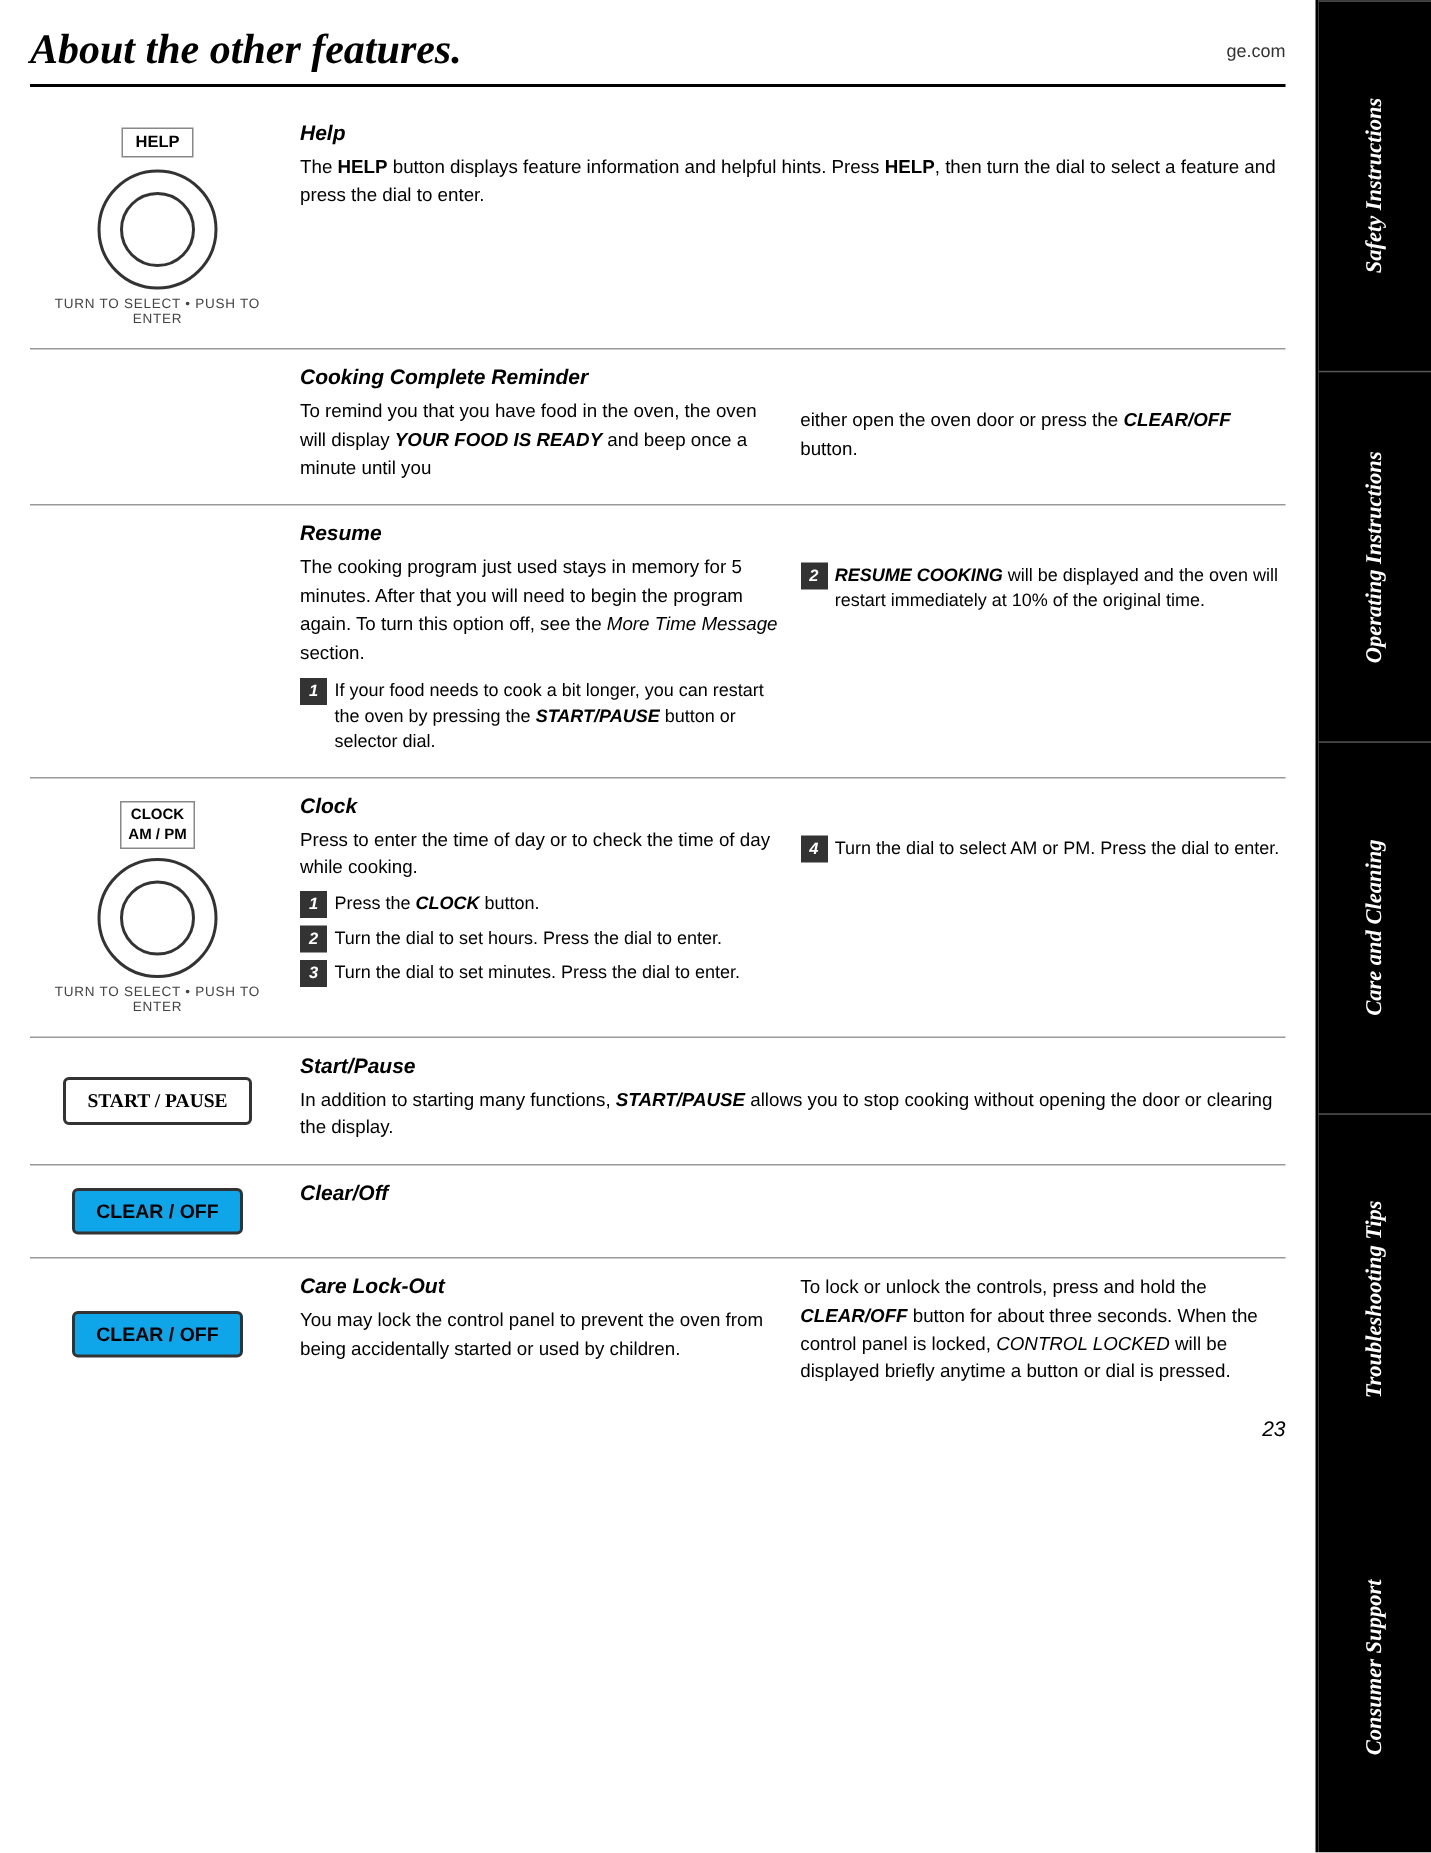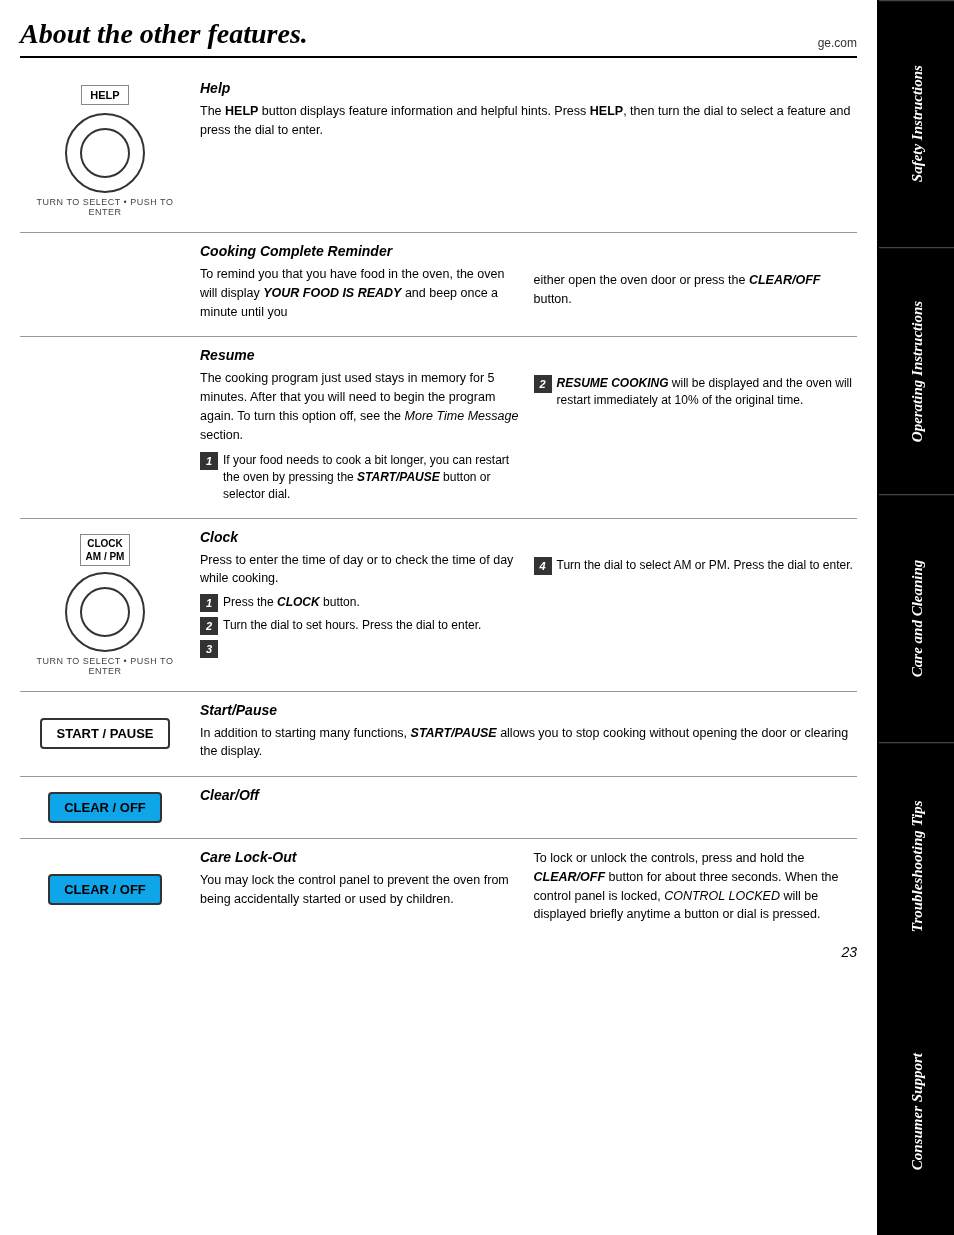--- a/index.html
+++ b/index.html
@@ -17,21 +17,21 @@
       min-height: 1235px;
     }
     .main-content {
       flex: 1;
       padding: 18px 20px 10px 20px;
       border-right: 2px solid #000;
     }
     .page-header {
       display: flex;
       justify-content: space-between;
-      align-items: flex-end;
+      align-items: center;
       border-bottom: 2px solid #000;
       padding-bottom: 6px;
       margin-bottom: 12px;
     }
     .page-title {
       font-size: 28px;
       font-style: italic;
       font-weight: bold;
       font-family: Georgia, serif;
     }
@@ -120,20 +120,21 @@
     }
     
     .start-pause-button {
       border: 2px solid #333;
       border-radius: 4px;
       padding: 6px 14px;
       font-size: 13px;
       font-weight: bold;
       display: inline-block;
       background: #fff;
+      font-family: Liberation Serif, serif;
     }
     
     .clear-off-button {
       border: 2px solid #333;
       border-radius: 4px;
       padding: 6px 14px;
       font-size: 13px;
       font-weight: bold;
       display: inline-block;
       background: #0ea5e9;
@@ -309,20 +310,21 @@
           <div class="step" style="margin-top: 4px;">
             <div class="step-num">
                 <i>2</i>
               </div>
             <div class="step-text">Turn the dial to set hours. Press the dial to enter.</div>
           </div>
           <div class="step" style="margin-top: 4px;">
             <div class="step-num">
                 <i>3</i>
               </div>
+            <div class="step-text">Turn the dial to set minutes. Press the dial to enter.</div>
           </div>
         </div>
         <div class="section-col">
           <div class="step" style="margin-top: 28px;">
             <div class="step-num">
                 <i>4</i>
               </div>
             <div class="step-text">Turn the dial to select AM or PM. Press the dial to enter.</div>
           </div>
         </div>

